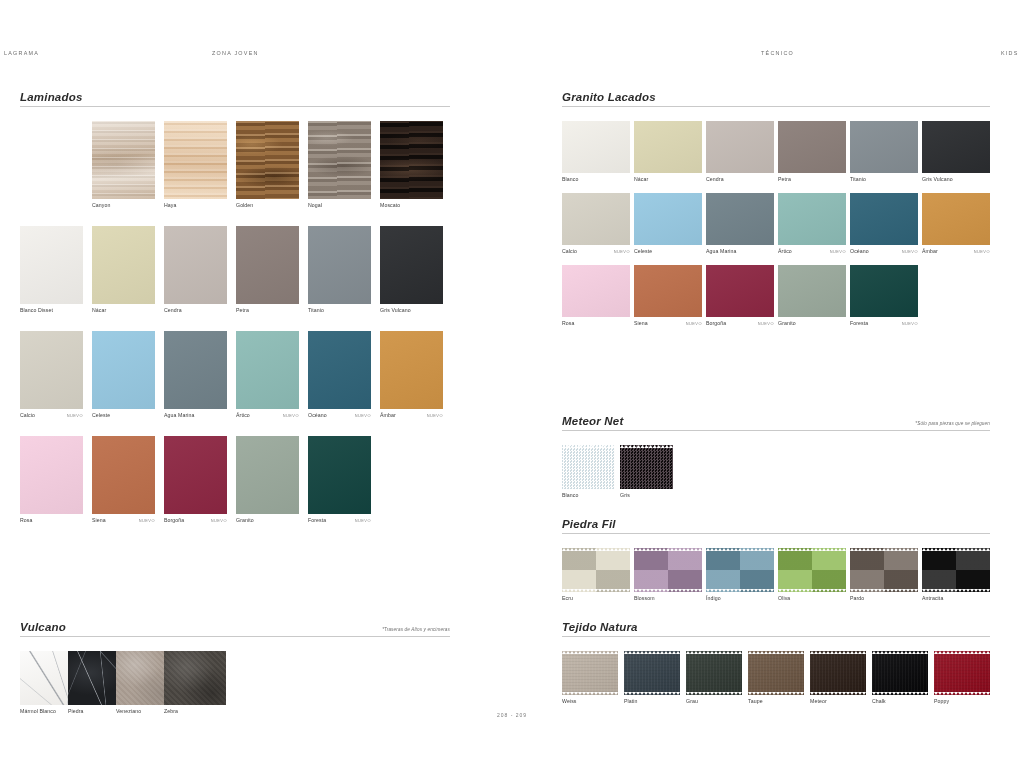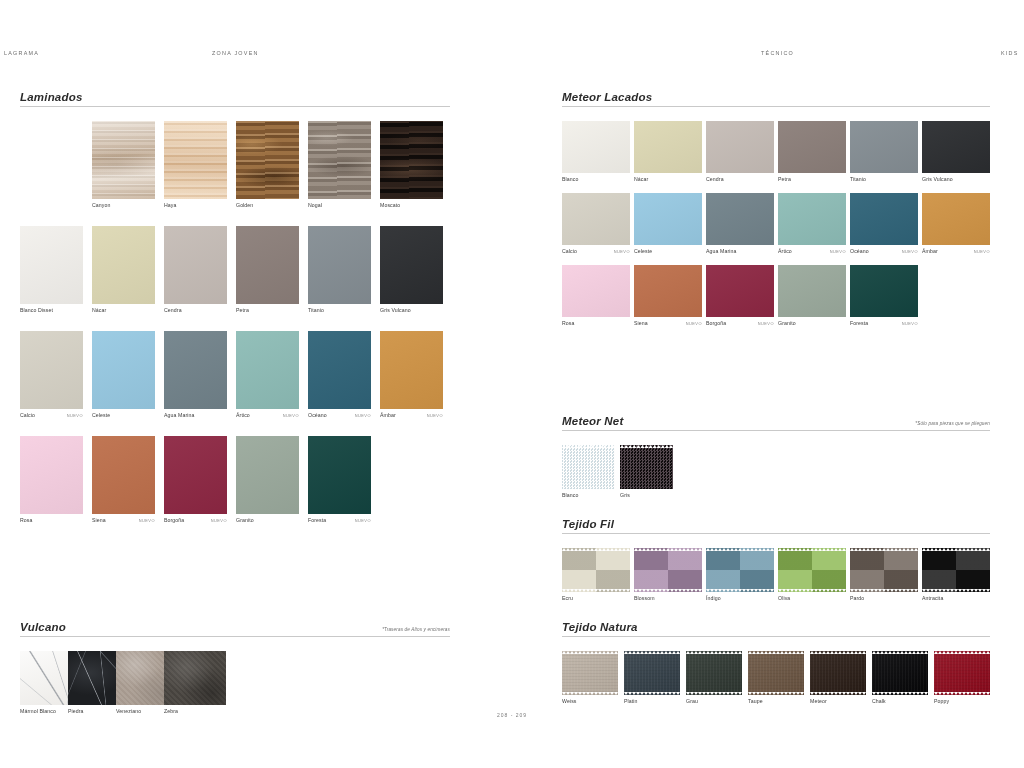--- a/index.html
+++ b/index.html
@@ -385,21 +385,21 @@
               <span class="cap-name">Zebra</span>
             </div>
           </div>
         </div>
       </div>
     </div>
   </div>
 <div class="col-right" id="col-right">
     <div class="section" style="top: 86px;">
       <div class="section-head">
-        <div class="section-title">Meteor Lacados</div>
+        <div class="section-title">Granito Lacados</div>
       </div>
       <div style="position: relative; margin-top: 14px;">
         <div class="swatch-row" style="height: 72px; position: absolute; top: 0px; left: 0px; width: 100%;">
           <div class="swatch" style="left: 0px; width: 68px;">
             <div class="chip" style="height: 52px;">
               <div class="chip-inner" style="background-color:#f2f0ea;background-image:linear-gradient(155deg, rgba(255,255,255,.05), rgba(0,0,0,.05))"></div>
             </div>
             <div class="caption">
               <span class="cap-name">Blanco</span>
             </div>
@@ -569,21 +569,21 @@
             </div>
             <div class="caption">
               <span class="cap-name">Gris</span>
             </div>
           </div>
         </div>
       </div>
     </div>
     <div class="section" style="top: 513px;">
       <div class="section-head">
-        <div class="section-title">Tejido Fil</div>
+        <div class="section-title">Piedra Fil</div>
       </div>
       <div style="position: relative; margin-top: 14px;">
         <div class="swatch-row" style="height: 62px; position: absolute; top: 0px; left: 0px; width: 100%;">
           <div class="swatch" style="left: 0px; width: 68px;">
             <div class="chip" style="height: 44px;">
               <div class="chip-inner" style="background-color:#ddd8c5;background-image:repeating-conic-gradient(rgba(255,255,255,.16) 0% 25%, rgba(0,0,0,.16) 0% 50%);background-size:2.4px 2.4px,repeating-linear-gradient(90deg, rgba(255,255,255,.07) 0 1px, rgba(0,0,0,0) 1px 4px)"></div>
               <div class="zig-top" style="clip-path: polygon(0% 100%, 2.94118% 0%, 5.88235% 100%, 8.82353% 0%, 11.7647% 100%, 14.7059% 0%, 17.6471% 100%, 20.5882% 0%, 23.5294% 100%, 26.4706% 0%, 29.4118% 100%, 32.3529% 0%, 35.2941% 100%, 38.2353% 0%, 41.1765% 100%, 44.1176% 0%, 47.0588% 100%, 50% 0%, 52.9412% 100%, 55.8824% 0%, 58.8235% 100%, 61.7647% 0%, 64.7059% 100%, 67.6471% 0%, 70.5882% 100%, 73.5294% 0%, 76.4706% 100%, 79.4118% 0%, 82.3529% 100%, 85.2941% 0%, 88.2353% 100%, 91.1765% 0%, 94.1176% 100%, 97.0588% 0%, 100% 100%);"></div>
               <div class="zig-bot" style="clip-path: polygon(0% 100%, 2.94118% 0%, 5.88235% 100%, 8.82353% 0%, 11.7647% 100%, 14.7059% 0%, 17.6471% 100%, 20.5882% 0%, 23.5294% 100%, 26.4706% 0%, 29.4118% 100%, 32.3529% 0%, 35.2941% 100%, 38.2353% 0%, 41.1765% 100%, 44.1176% 0%, 47.0588% 100%, 50% 0%, 52.9412% 100%, 55.8824% 0%, 58.8235% 100%, 61.7647% 0%, 64.7059% 100%, 67.6471% 0%, 70.5882% 100%, 73.5294% 0%, 76.4706% 100%, 79.4118% 0%, 82.3529% 100%, 85.2941% 0%, 88.2353% 100%, 91.1765% 0%, 94.1176% 100%, 97.0588% 0%, 100% 100%); transform: scaleY(-1);"></div>
             </div>
             <div class="caption">

